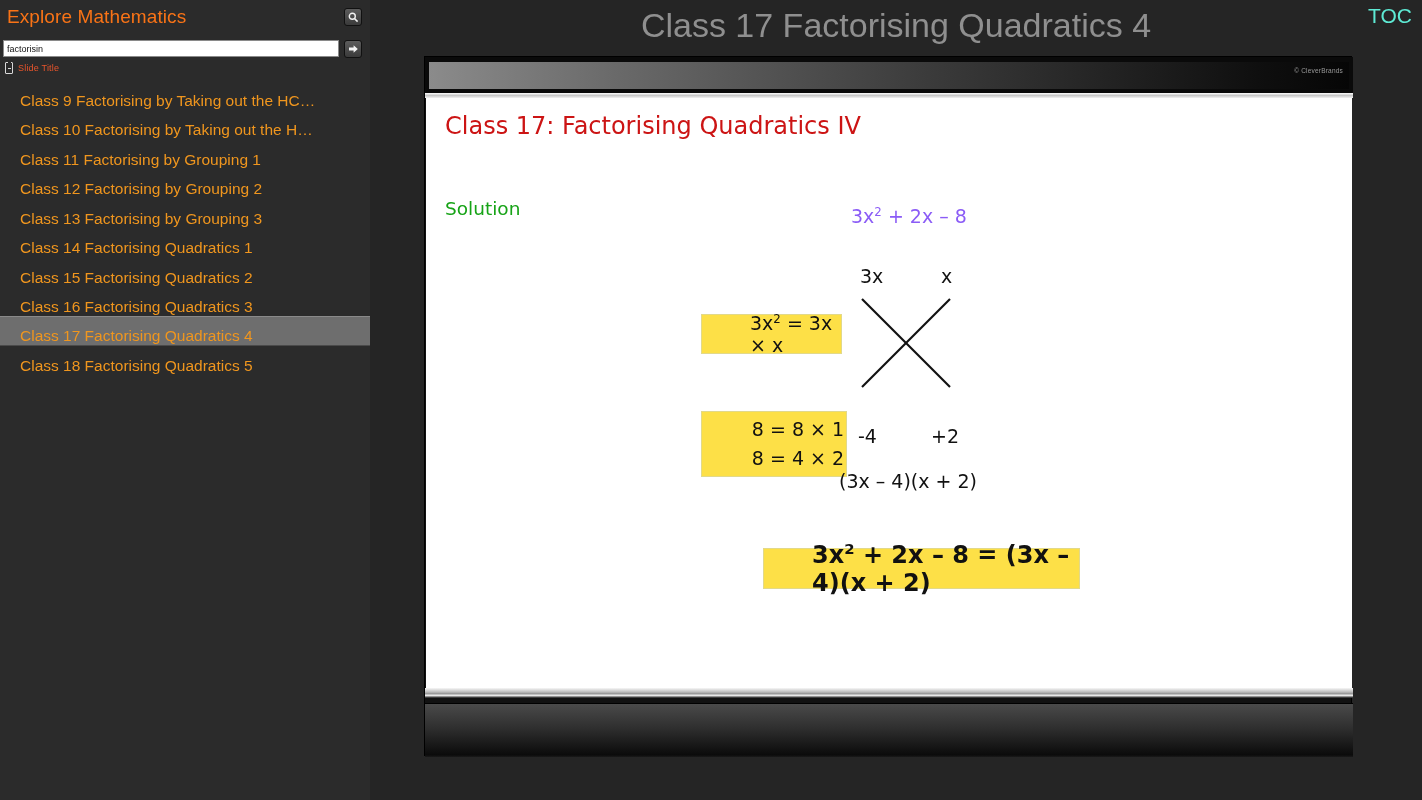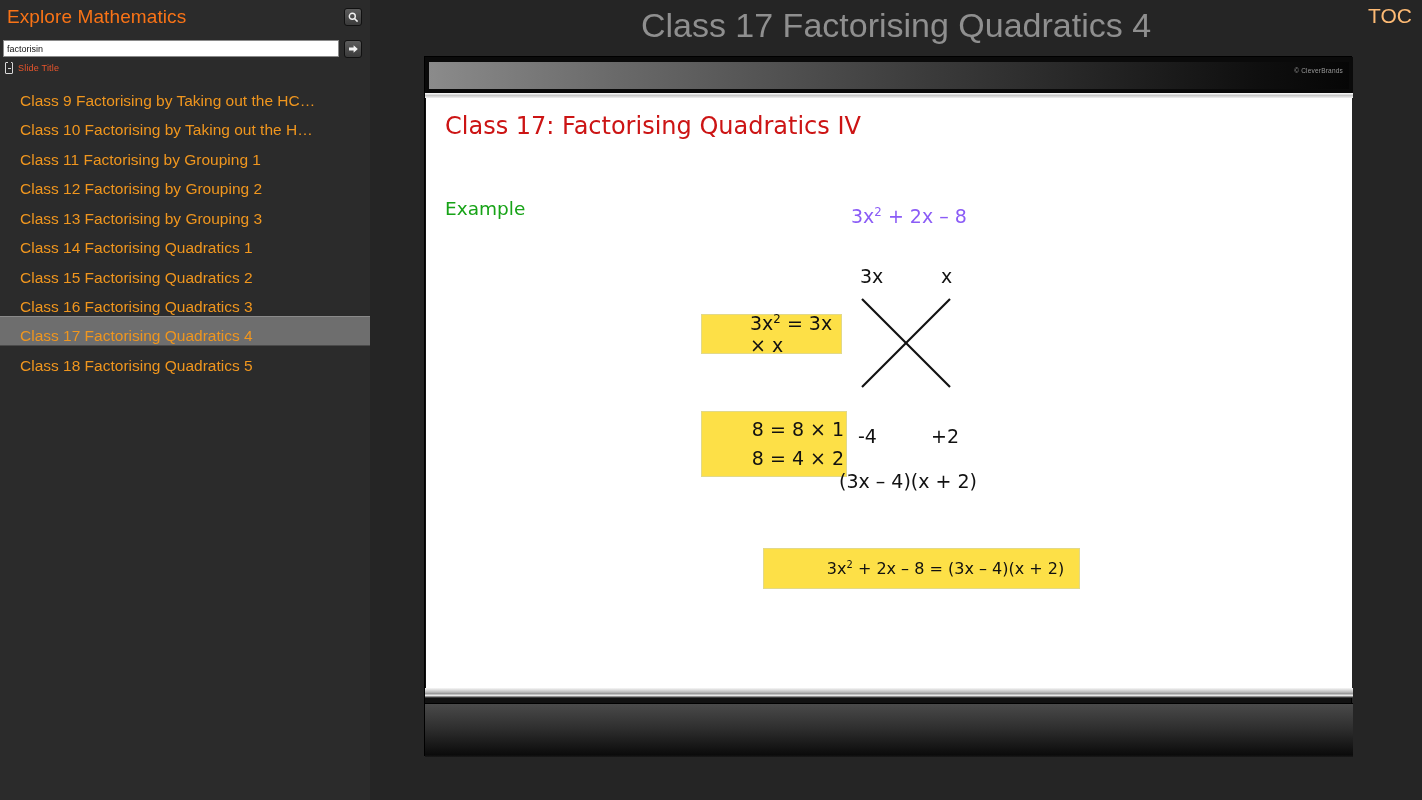--- a/index.html
+++ b/index.html
@@ -76,21 +76,21 @@
   #main {
     position: absolute; left: 370px; top: 0; width: 1052px; height: 800px;
     background: #252525;
   }
   #main-title {
     position: absolute; left: 0; top: 6px; width: 1052px;
     text-align: center; font-size: 34px; color: #8f8f8f; font-weight: normal;
   }
   #toc-button {
     position: absolute; right: 10px; top: 4px;
-    font-size: 21px; color: #fdba74;
+    font-size: 21px; color: #5eead4;
   }
 
   
   #viewer {
     position: absolute; left: 54px; top: 56px; width: 928px; height: 700px;
     background: #111; border: 1px solid #000;
   }
   #viewer-topbar {
     position: absolute; left: 0; top: 0; width: 928px; height: 36px;
     background: #0a0a0a;
@@ -142,21 +142,22 @@
     display: flex; flex-direction: column;
     align-items: center; justify-content: center;
     font-family: "DejaVu Sans", sans-serif;
     font-size: 19px; color: #111; padding-left: 48px;
   }
   #box-a { left: 275px; top: 216px; width: 141px; height: 40px; }
   #box-b { left: 275px; top: 313px; width: 146px; height: 66px; }
   #box-b div { line-height: 1.55; }
   #box-final {
     left: 337px; top: 450px; width: 317px; height: 41px;
-    font-size: 16px;
+    font-size: 24px;
+    font-weight: bold;
   }
 
   #lbl-3x  { left: 434px; top: 167px; font-size: 19px; color: #111; }
   #lbl-x   { left: 515px; top: 167px; font-size: 19px; color: #111; }
   #lbl-m4  { left: 432px; top: 327px; font-size: 19px; color: #111; }
   #lbl-p2  { left: 505px; top: 327px; font-size: 19px; color: #111; }
   #expr-factors { left: 413px; top: 372px; font-size: 19px; color: #111; }
 
   #cross-svg { position: absolute; left: 430px; top: 195px; }
 
@@ -238,21 +239,21 @@
           <div id="copyright">© CleverBrands</div>
         </div>
       </div>
       <div id="viewer-bevel-top"></div>
 
       <div id="slide">
 
         <div class="s-text" id="slide-heading">Class 17: Factorising Quadratics IV</div>
 
 
-        <div class="s-text" id="slide-solution">Example</div>
+        <div class="s-text" id="slide-solution">Solution</div>
 
         <div class="s-text" id="expr-top"><span>3x</span><sup>2</sup><span> + 2x – 8</span></div>
 
         <div class="hl-box" id="box-a">
           <div><span>3x</span><sup>2</sup><span> = 3x × x</span></div>
         </div>
 
         <div class="hl-box" id="box-b">
           <div>8 = 8 × 1</div>
           <div>8 = 4 × 2</div>

